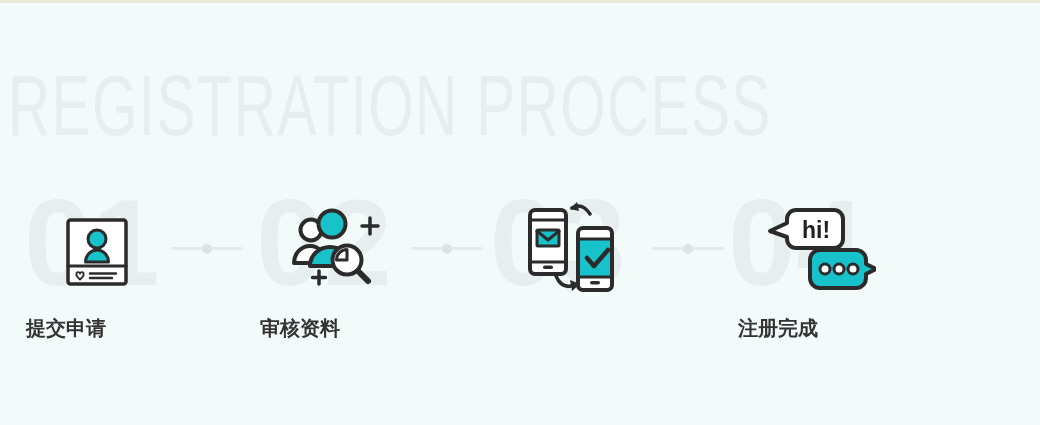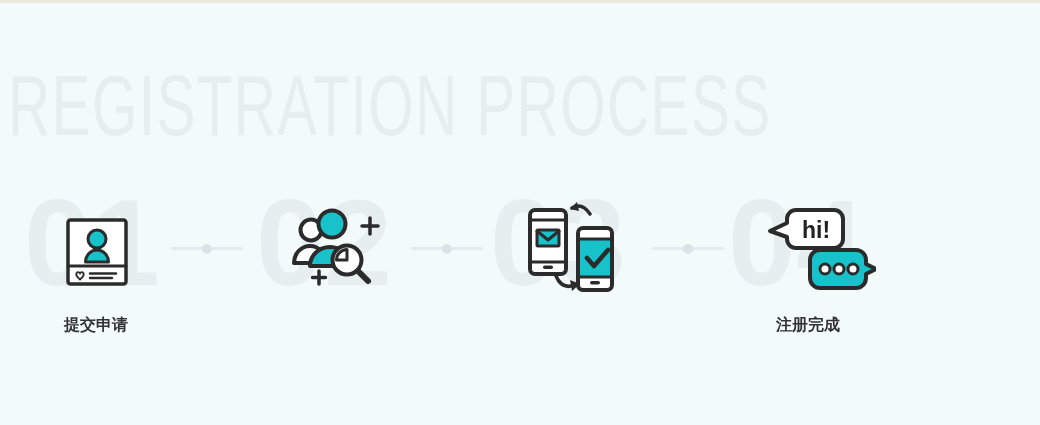--- a/index.html
+++ b/index.html
@@ -24,21 +24,21 @@
   }
   .ghost-number{
     position:absolute;top:182px;
     font-size:122px;font-weight:bold;line-height:1;color:#e7eef0;
     transform:translateX(-53%);
     z-index:1;user-select:none;
   }
   .step-icon{position:absolute;z-index:2;}
   .step-label{
     position:absolute;top:315px;width:140px;margin-left:-70px;
-    text-align:center;font-size:16px;font-weight:bold;color:#333;z-index:2;
+    text-align:left;font-size:20px;font-weight:bold;color:#333;z-index:2;
     white-space:nowrap;
   }
   .connector{position:absolute;top:242px;height:14px;z-index:1;}
   .connector .line{position:absolute;top:5px;left:0;width:72px;height:3px;border-radius:2px;background:#e3ebed;}
   .connector .dot{position:absolute;top:2px;left:31px;width:10px;height:10px;border-radius:50%;background:#d9e4e8;}
 </style>
 </head>
 <body>
 
 <div class="canvas">
@@ -73,20 +73,21 @@
       <path d="M6,63 a16,17 0 0 1 32,0 z" fill="#ffffff" stroke-width="4"></path>
       <circle cx="44" cy="24" r="13.5" fill="#17c2cb" stroke-width="4"></circle>
       <path d="M22,66 a20,19 0 0 1 40,0 z" fill="#17c2cb" stroke-width="4"></path>
       <circle cx="59" cy="60" r="14.5" fill="#ffffff" stroke-width="4"></circle>
       <path d="M59,60 L59,49.5 A10.5,10.5 0 0 0 48.5,60 Z" fill="#ffffff" stroke-width="3"></path>
       <line x1="70" y1="71" x2="80" y2="81" stroke-width="6"></line>
       <path d="M82,18 v16 M74,26 h16" stroke-width="3.5"></path>
       <path d="M31,71 v13 M24.5,77.5 h13" stroke-width="3.5"></path>
     </g>
   </svg>
+  <div class="step-label" style="left:330px">审核资料</div>
 
   <div class="connector" style="left:411px">
     <div class="line"></div>
     <div class="dot"></div>
   </div>
 
   <div class="ghost-number" style="left:562px">03</div>
   <svg class="step-icon" style="left:518px;top:200px" width="98" height="95" viewBox="0 0 98 95">
     <g fill="none" stroke="#2b2b2b" stroke-linejoin="round" stroke-linecap="round">
       <rect x="12" y="10" width="36" height="64" rx="5" fill="#ffffff" stroke-width="4"></rect>

